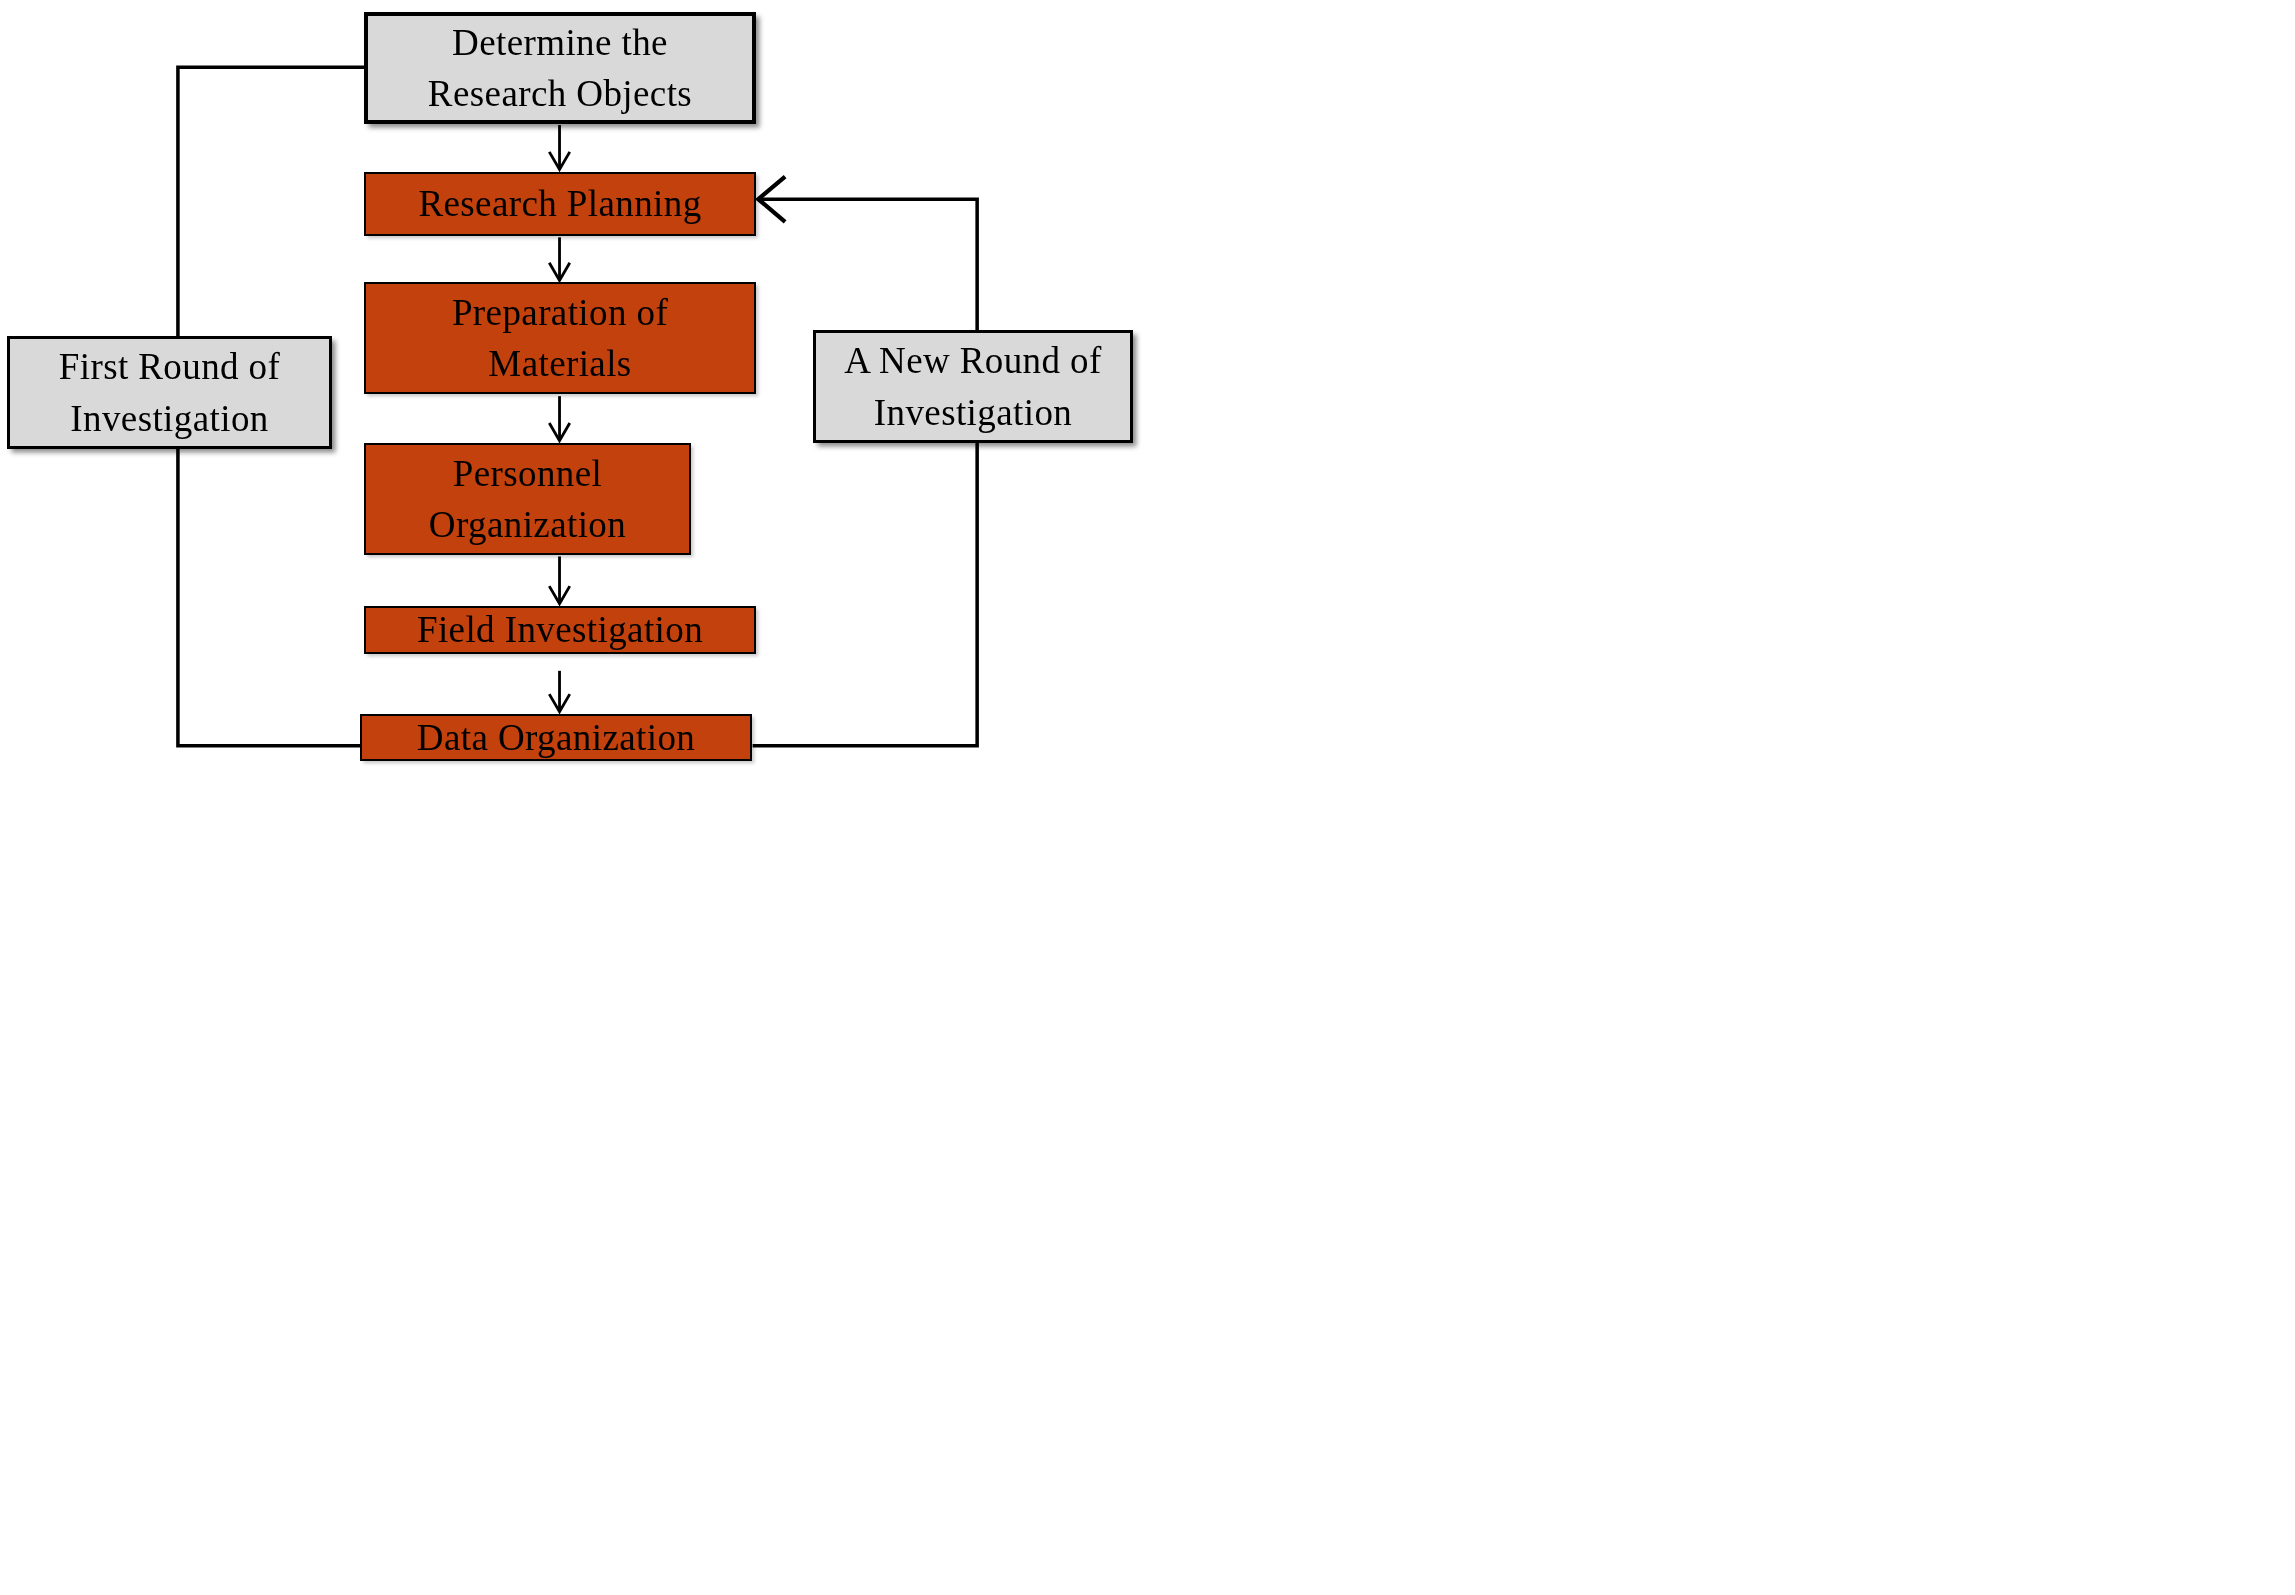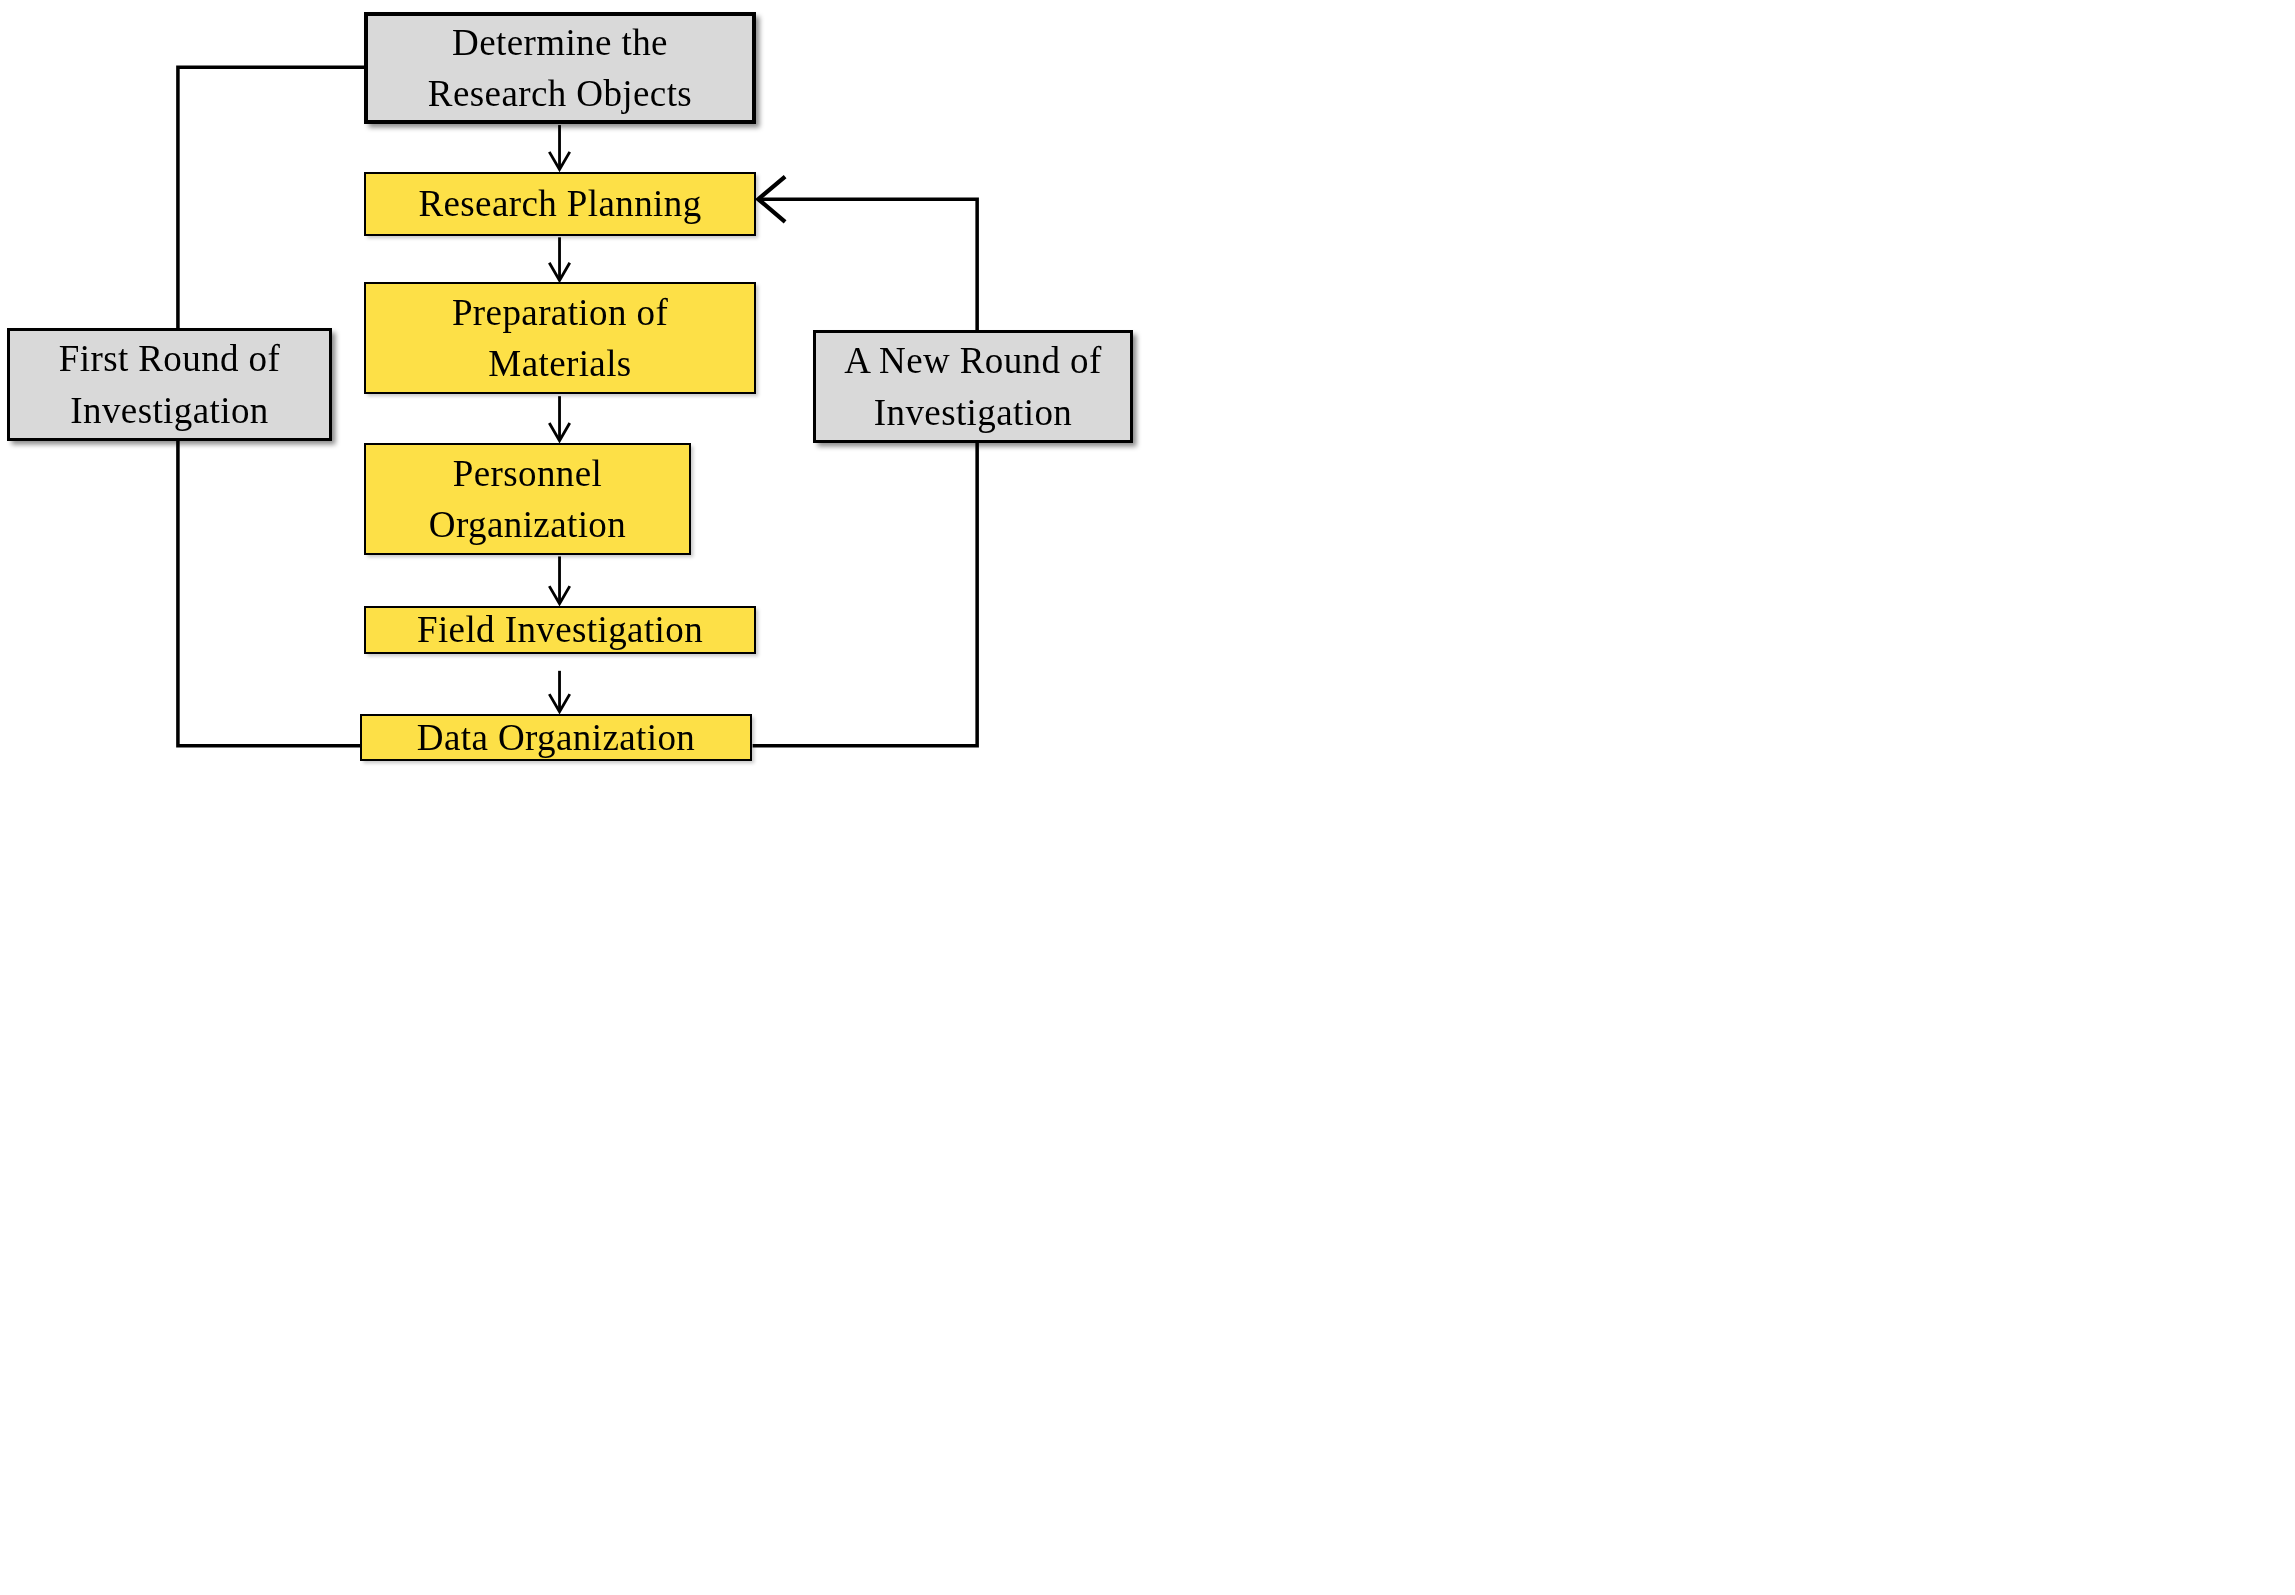--- a/index.html
+++ b/index.html
@@ -17,21 +17,21 @@
     width: 1148px; height: 798px;
   }
   .node {
     position: absolute;
     box-sizing: border-box;
     display: flex;
     align-items: center;
     justify-content: center;
     text-align: center;
     color: #000000;
-    background: #fde047;
+    background: #c2410c;
   }
   .node .label {
     white-space: pre-line;
     font-size: 37px;
     line-height: 1.38;
     letter-spacing: 0.4px;
   }
   .node.white {
     border: 2.8px solid #000000;
     box-shadow: 2.8px 2.8px 3.5px rgba(0,0,0,0.22);
@@ -44,21 +44,21 @@
   .node.gray.side { border-width: 3.5px; }
 
   
   .n-determine   { left: 364px;  top: 12px;   width: 392px; height: 112px; }
   .n-planning    { left: 364px;  top: 172px;  width: 392px; height: 64px;  }
   .n-preparation { left: 364px;  top: 282px;  width: 392px; height: 112px; }
   .n-personnel   { left: 364px;  top: 443px;  width: 327px; height: 112px; }
   .n-field       { left: 364px;  top: 606px;  width: 392px; height: 48px;  }
   .n-dataorg     { left: 360px;  top: 714px; width: 392px; height: 47px;  }
   
-  .n-firstround  { left: 7px;   top: 328px;  width: 325px; height: 113px; }
+  .n-firstround  { left: 7px;   top: 336px;  width: 325px; height: 113px; }
   .n-newround    { left: 813px; top: 330px;  width: 320px; height: 113px; }
 </style>
 </head>
 <body>
 
 <div class="canvas">
 
   <svg class="connector-layer" viewBox="0 0 1626 1130" xmlns="http://www.w3.org/2000/svg">
 
     <path d="M 519 95 H 252 V 1056 H 519" fill="none" stroke="#000000" stroke-width="5"></path>

